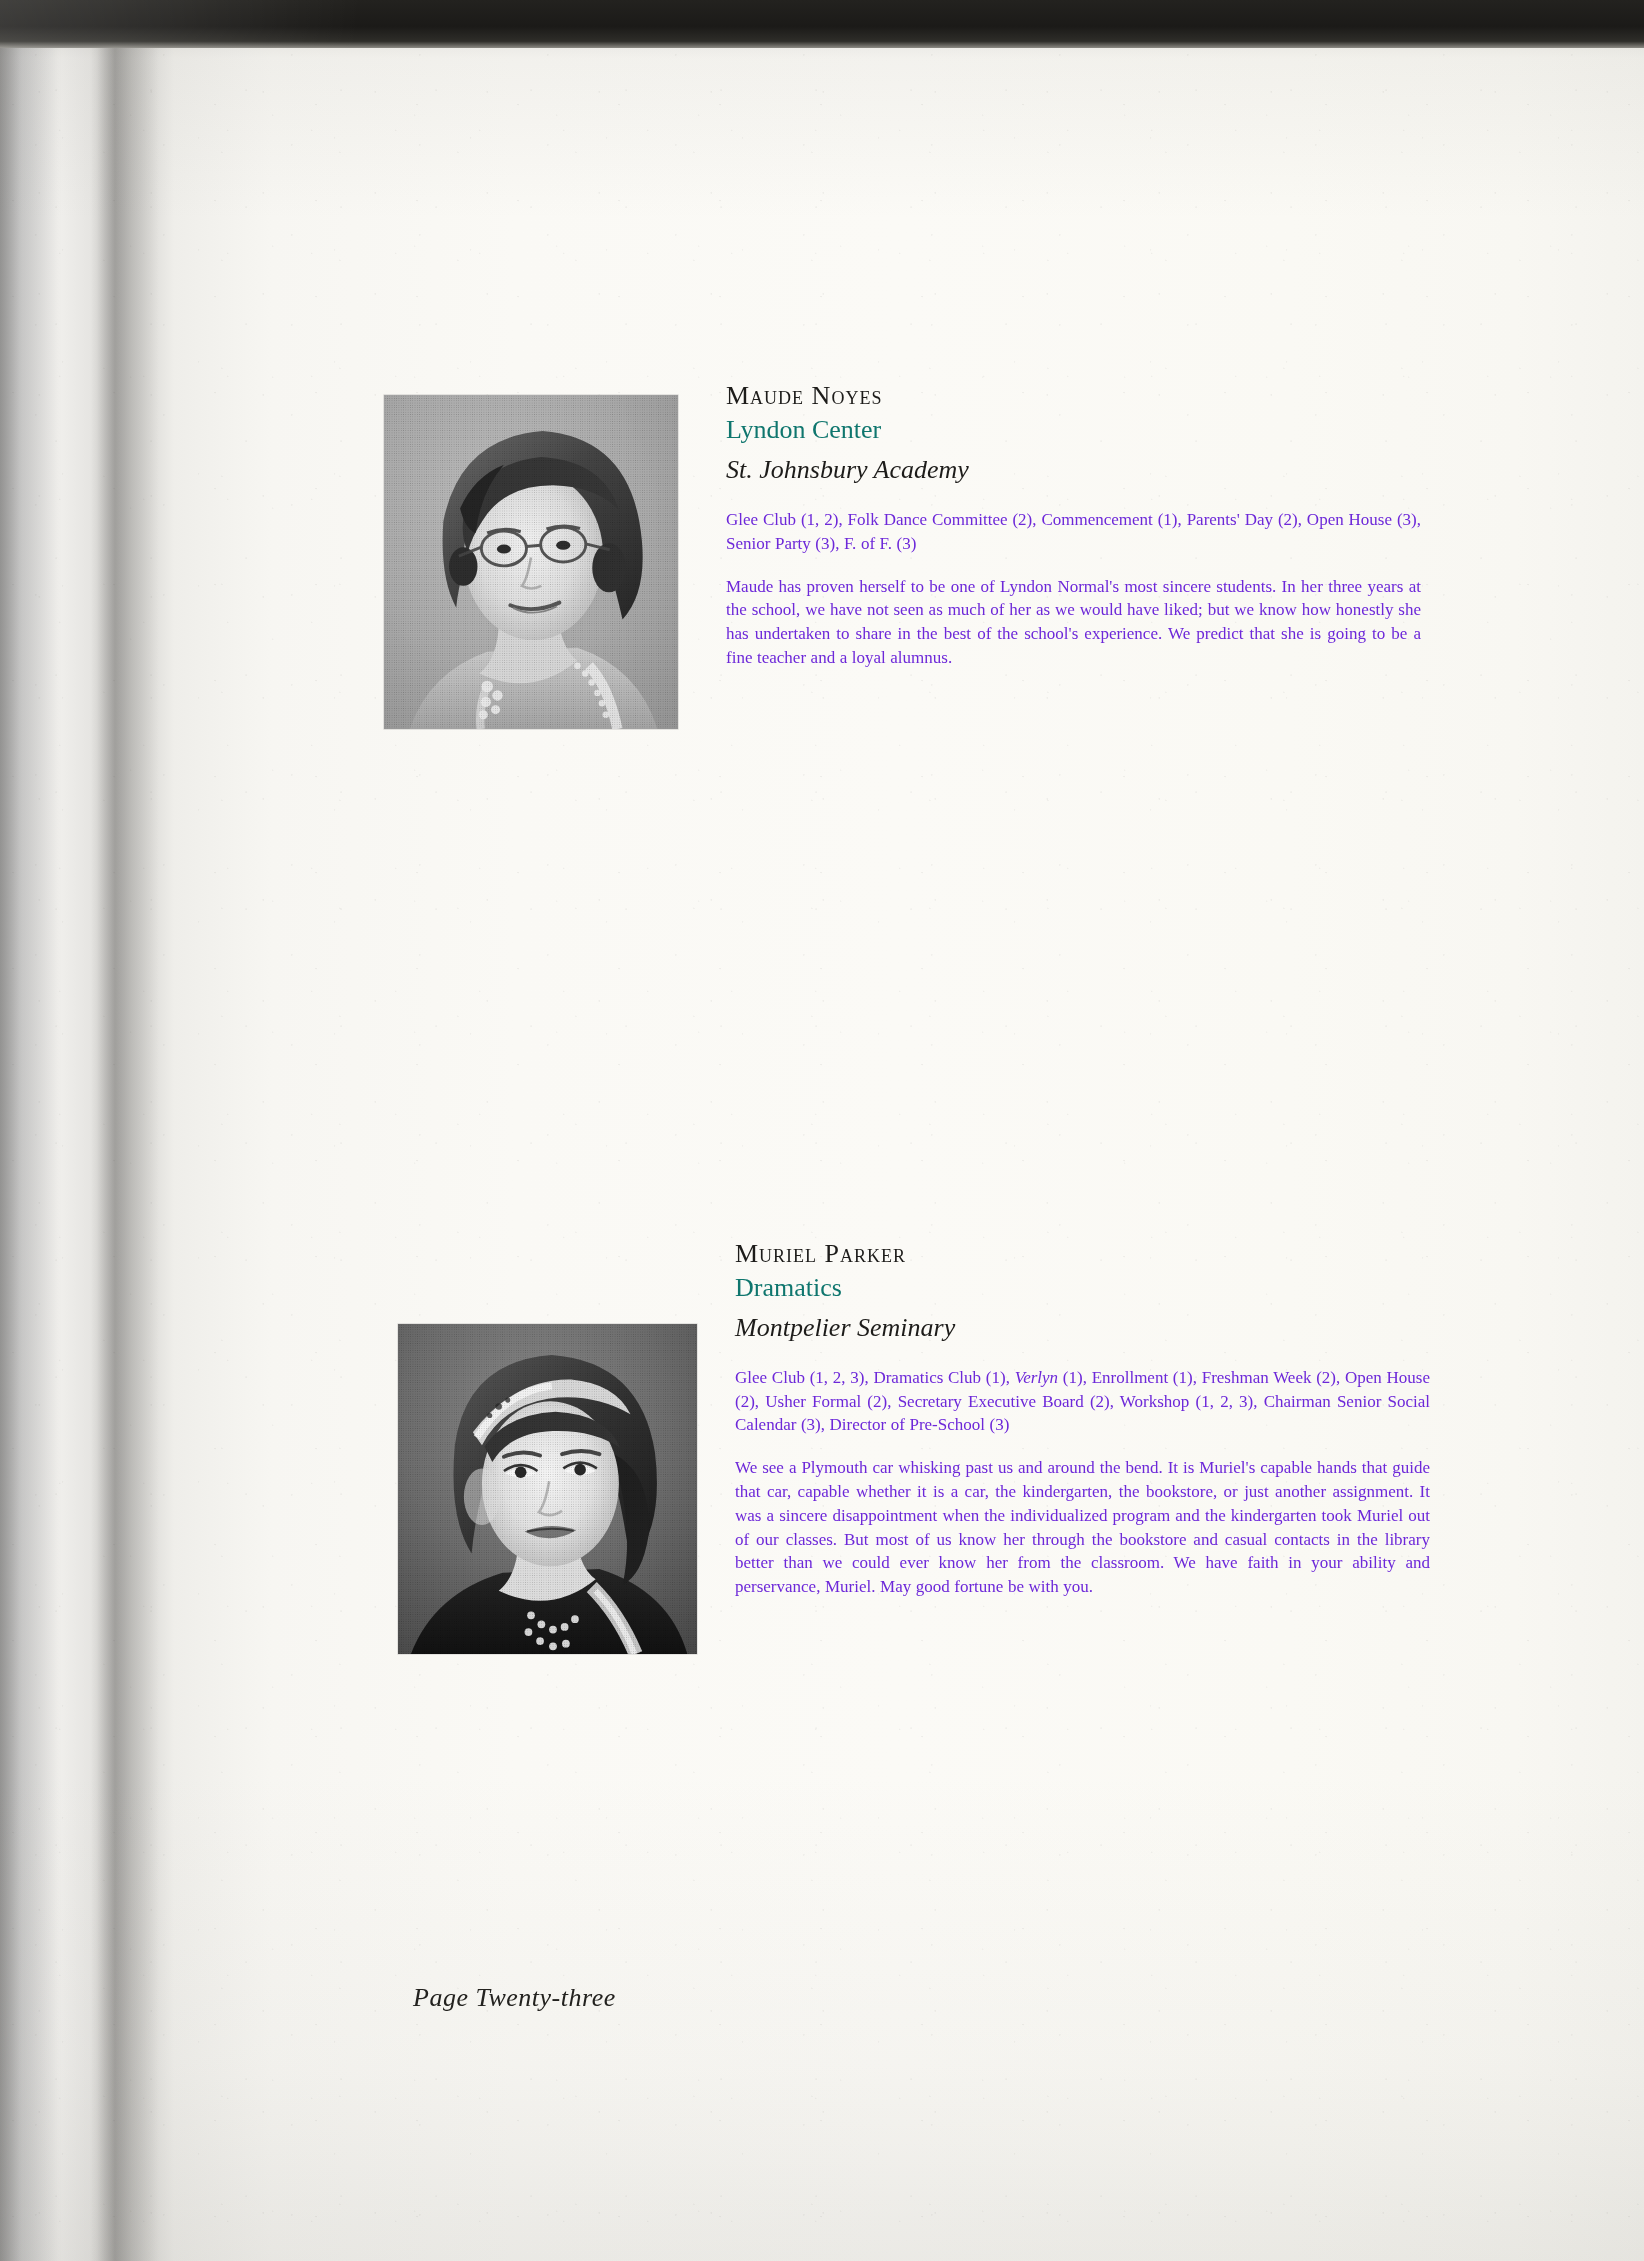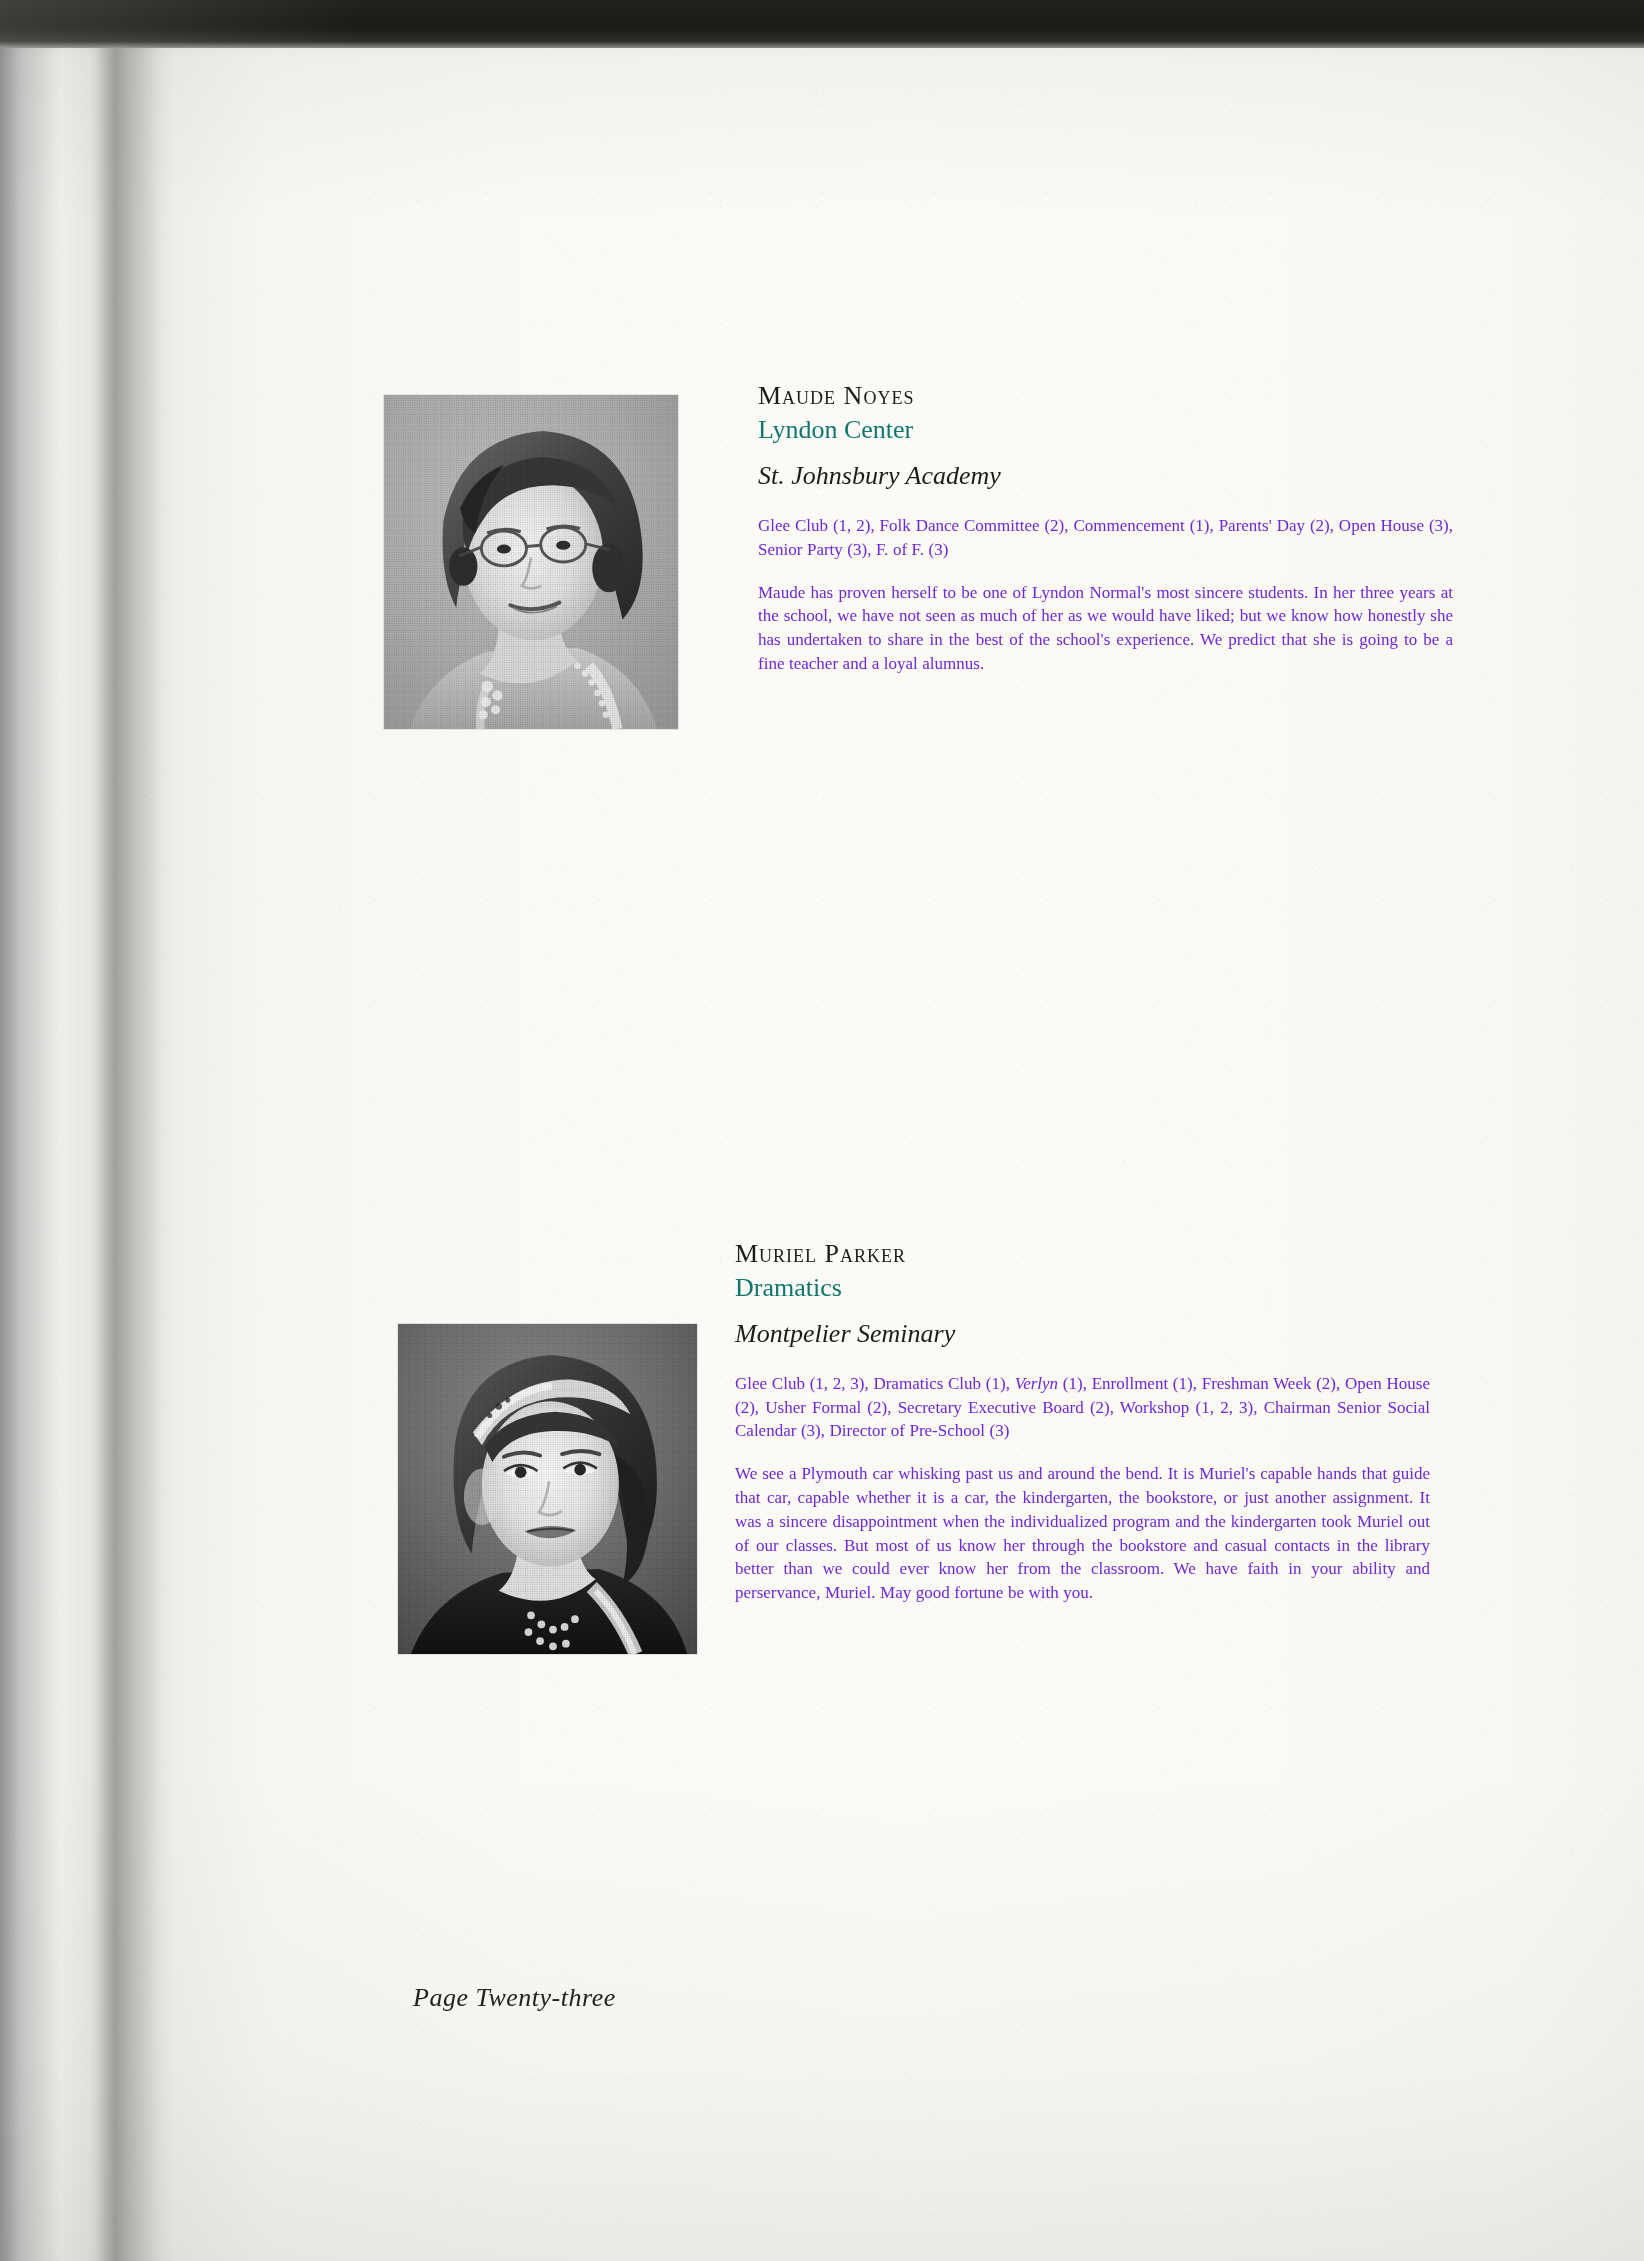--- a/index.html
+++ b/index.html
@@ -114,21 +114,21 @@
     font-size:26px;
     color:#0f766e;
     line-height:1.24;
     margin-top:1.9px;
   }
   .prep{
     font-size:26px;
     font-style:italic;
     color:#1d1c1a;
     line-height:1.24;
-    margin-top:14px;
+    margin-top:8px;
   }
   .para{
     font-size:17px;
     line-height:1.395;
     color:#6d28d9;
     text-align:justify;
     text-justify:inter-word;
     word-spacing:0.3px;
     margin-top:19.3px;
   }
@@ -235,21 +235,21 @@
           <circle cx="300" cy="420" r="5"></circle>
             <circle cx="312" cy="432" r="5"></circle>
           <circle cx="322" cy="446" r="5"></circle>
             <circle cx="331" cy="462" r="5"></circle>
           <circle cx="338" cy="478" r="5"></circle>
             <circle cx="344" cy="496" r="5"></circle>
         </g>
       </svg>
     </div>
 
-    <div class="textcol" style="left:758px;top:380px;">
+    <div class="textcol" style="left:726px;top:380px;">
       <div class="name">Maude Noyes</div>
       <div class="hometown">Lyndon Center</div>
       <div class="prep">St. Johnsbury Academy</div>
       <p class="para activities">Glee Club (1, 2), Folk Dance Committee (2), Commencement (1), Parents' Day (2), Open House (3), Senior Party (3), F. of F. (3)</p>
       <p class="para">Maude has proven herself to be one of Lyndon Normal's most sincere students. In her three years at the school, we have not seen as much of her as we would have liked; but we know how honestly she has undertaken to share in the best of the school's experience. We predict that she is going to be a fine teacher and a loyal alumnus.</p>
     </div>
   </div>
 
   <div class="entry">
 

